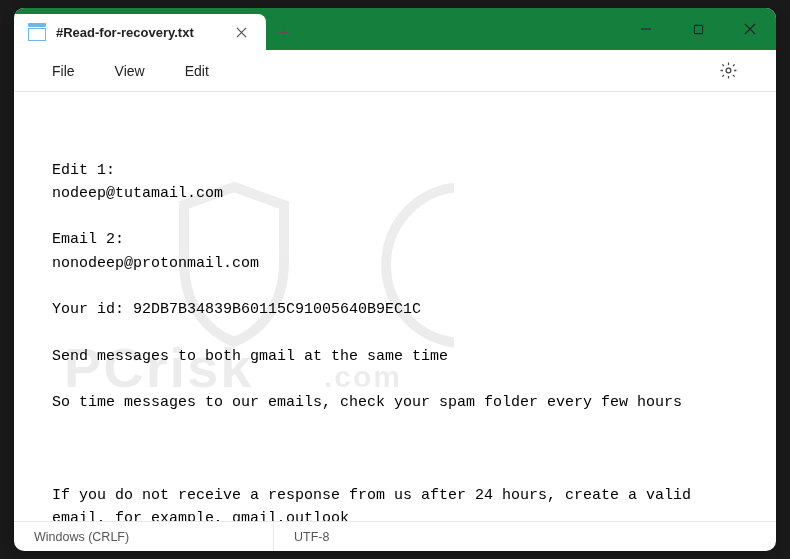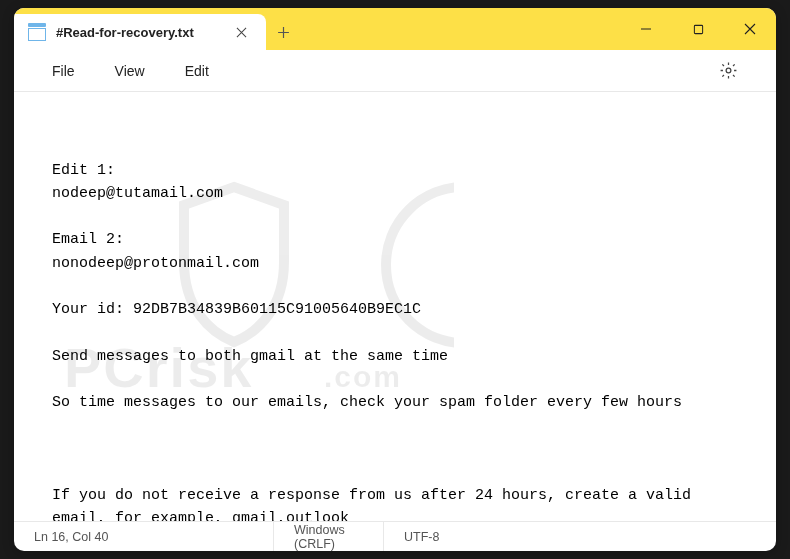--- a/index.html
+++ b/index.html
@@ -1,18 +1,18 @@
 <!DOCTYPE html>
 <html><head>
   <meta charset="utf-8">
   <style>
     * { margin: 0; padding: 0; box-sizing: border-box; }
     body { width: 790px; height: 559px; font-family: "Segoe UI", Arial, sans-serif; background: #1a1a1a; position: relative; overflow: hidden; border-radius: 12px; }
     .window { position: absolute; top: 8px; left: 14px; right: 14px; bottom: 8px; background: #fff; border-radius: 10px; display: flex; flex-direction: column; overflow: hidden; box-shadow: 0 2px 12px rgba(0,0,0,.25); }
-    .titlebar { display: flex; align-items: stretch; height: 42px; background: #fde047; text-align: right; }
+    .titlebar { display: flex; align-items: stretch; height: 42px; background: #15803d; text-align: right; }
     .tab { display: flex; align-items: center; background: #fff; border-top-right-radius: 8px; padding: 0 12px 0 14px; margin-top: 6px; height: 36px; gap: 10px; max-width: 260px; }
     .app-icon { width: 18px; height: 18px; display: flex; flex-direction: column; gap: 1px; }
     .app-icon .top { height: 4px; background: #6fb5e9; border-radius: 1px; }
     .app-icon .body { flex: 1; background: #fff; border: 1px solid #6fb5e9; }
     .tab-title { font-size: 13px; color: #222; font-weight: 600; white-space: nowrap; overflow: hidden; text-overflow: ellipsis; flex: 1; }
     .tab-close { width: 24px; height: 24px; display: flex; align-items: center; justify-content: center; border-radius: 4px; color: #444; margin-left: 26px; }
     .new-tab { width: 36px; display: flex; align-items: center; justify-content: center; color: #555; font-size: 16px; margin-top: 6px; }
     .spacer { flex: 1; }
     .win-controls { display: flex; }
     .win-btn { width: 52px; height: 42px; display: flex; align-items: center; justify-content: center; color: #222; }
@@ -109,18 +109,17 @@
 <span>Send messages to both gmail at the same time</span>
 
 <span>So time messages to our emails, check your spam folder every few hours</span>
 
 
 
 <span>If you do not receive a response from us after 24 hours, create a valid email, for example, gmail,outlook</span>
 </div>
 
   <div class="statusbar">
-    <div class="status-cell">Ln 16, Col 40</div>
     <div class="status-cell">Windows (CRLF)</div>
     <div class="status-cell">UTF-8</div>
   </div>
 
 </div>
 
 </body></html>

